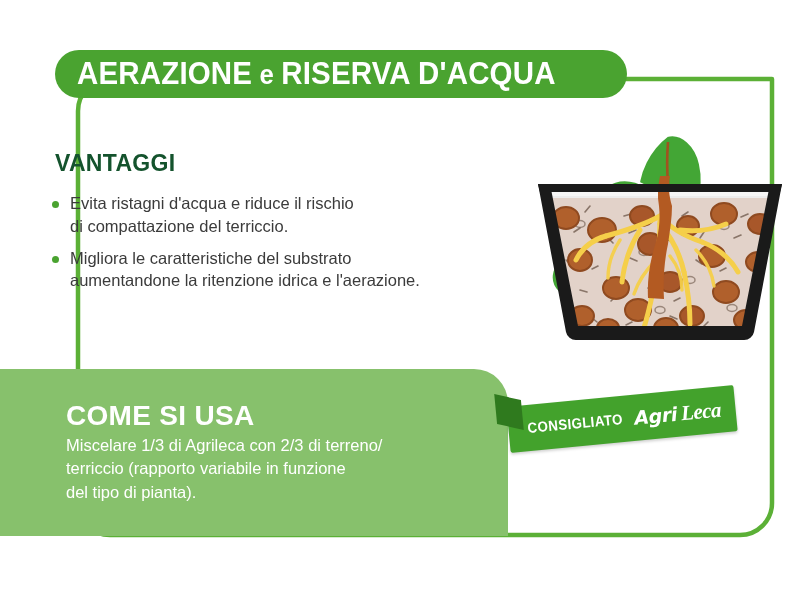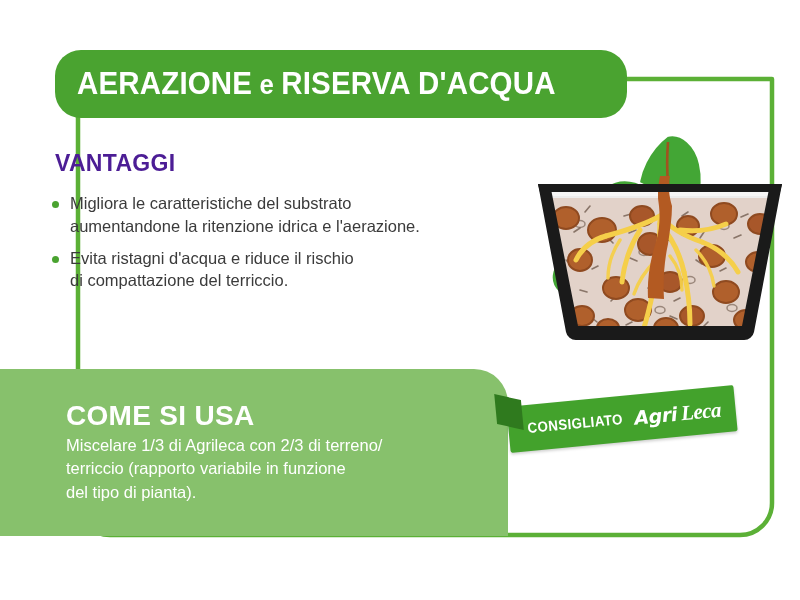--- a/index.html
+++ b/index.html
@@ -27,21 +27,21 @@
     width: 800px; height: 600px;
     pointer-events: none;
   }
 
   
   .title-banner {
     position: absolute;
     left: 55px;
     top: 50px;
     width: 572px;
-    height: 68px;
+    height: 48px;
     background: #4aa330;
     border-radius: 26px 26px 26px 26px;
     display: flex;
     align-items: center;
     padding-left: 22px;
     z-index: 6;
   }
   .title-text {
     color: #ffffff;
     font-size: 31px;
@@ -51,21 +51,21 @@
     transform: scaleX(0.95);
     transform-origin: left center;
   }
   .title-text .lower { font-size: 27px; font-weight: bold; }
 
   
   .vantaggi-heading {
     position: absolute;
     left: 55px;
     top: 150px;
-    color: #4c1d95;
+    color: #14532d;
     font-size: 23px;
     font-weight: bold;
     letter-spacing: 0.3px;
     z-index: 5;
   }
 
   .bullet-list {
     position: absolute;
     left: 52px;
     top: 192px;
@@ -370,27 +370,27 @@
     <span class="title-text">
       <span>AERAZIONE</span><span class="lower"> </span><span class="lower">e</span><span class="lower"> </span><span>RISERVA D'ACQUA</span>
     </span>
   </div>
 
   <div class="vantaggi-heading">VANTAGGI</div>
 
   <div class="bullet-list">
     <div class="bullet-item">
       <span class="bullet-dot"></span>
-      <span class="bullet-text">Migliora le caratteristiche del substrato
-aumentandone la ritenzione idrica e l'aerazione.</span>
+      <span class="bullet-text">Evita ristagni d'acqua e riduce il rischio
+di compattazione del terriccio.</span>
     </div>
     <div class="bullet-item">
       <span class="bullet-dot"></span>
-      <span class="bullet-text">Evita ristagni d'acqua e riduce il rischio
-di compattazione del terriccio.</span>
+      <span class="bullet-text">Migliora le caratteristiche del substrato
+aumentandone la ritenzione idrica e l'aerazione.</span>
     </div>
   </div>
 
   <div class="usa-heading">COME SI USA</div>
   <div class="usa-body">Miscelare 1/3 di Agrileca con 2/3 di terreno/
 terriccio (rapporto variabile in funzione
 del tipo di pianta).</div>
 
 </div>
 

